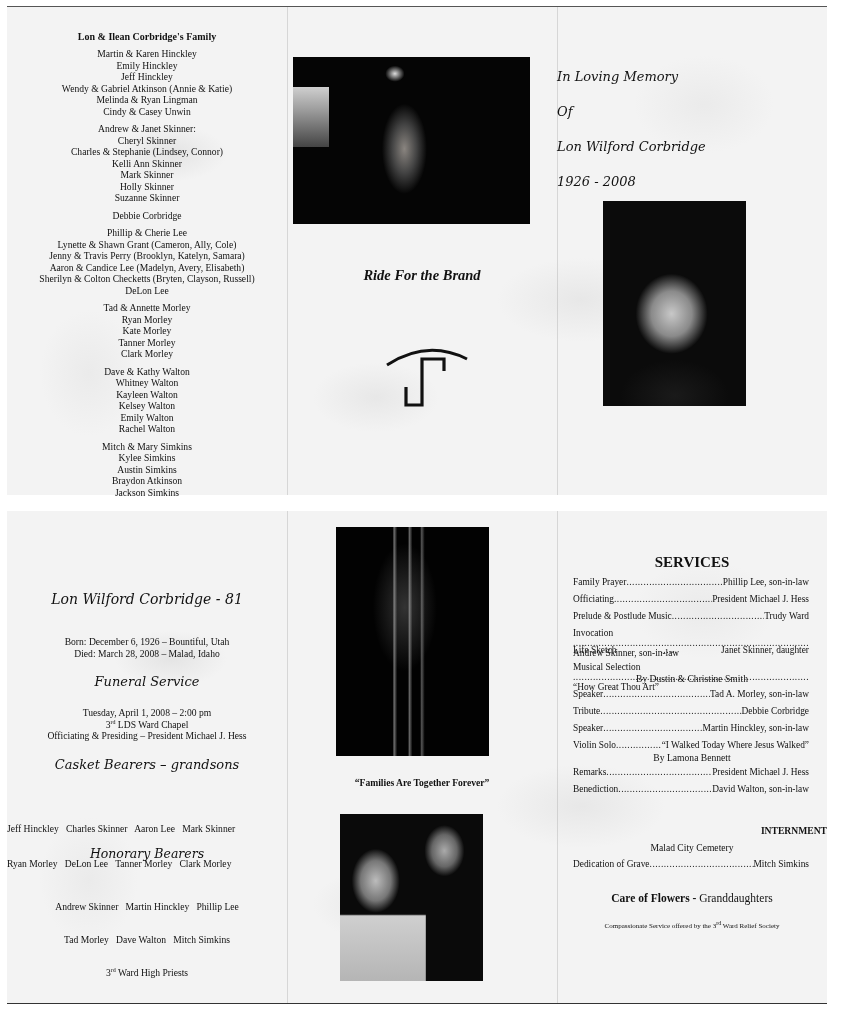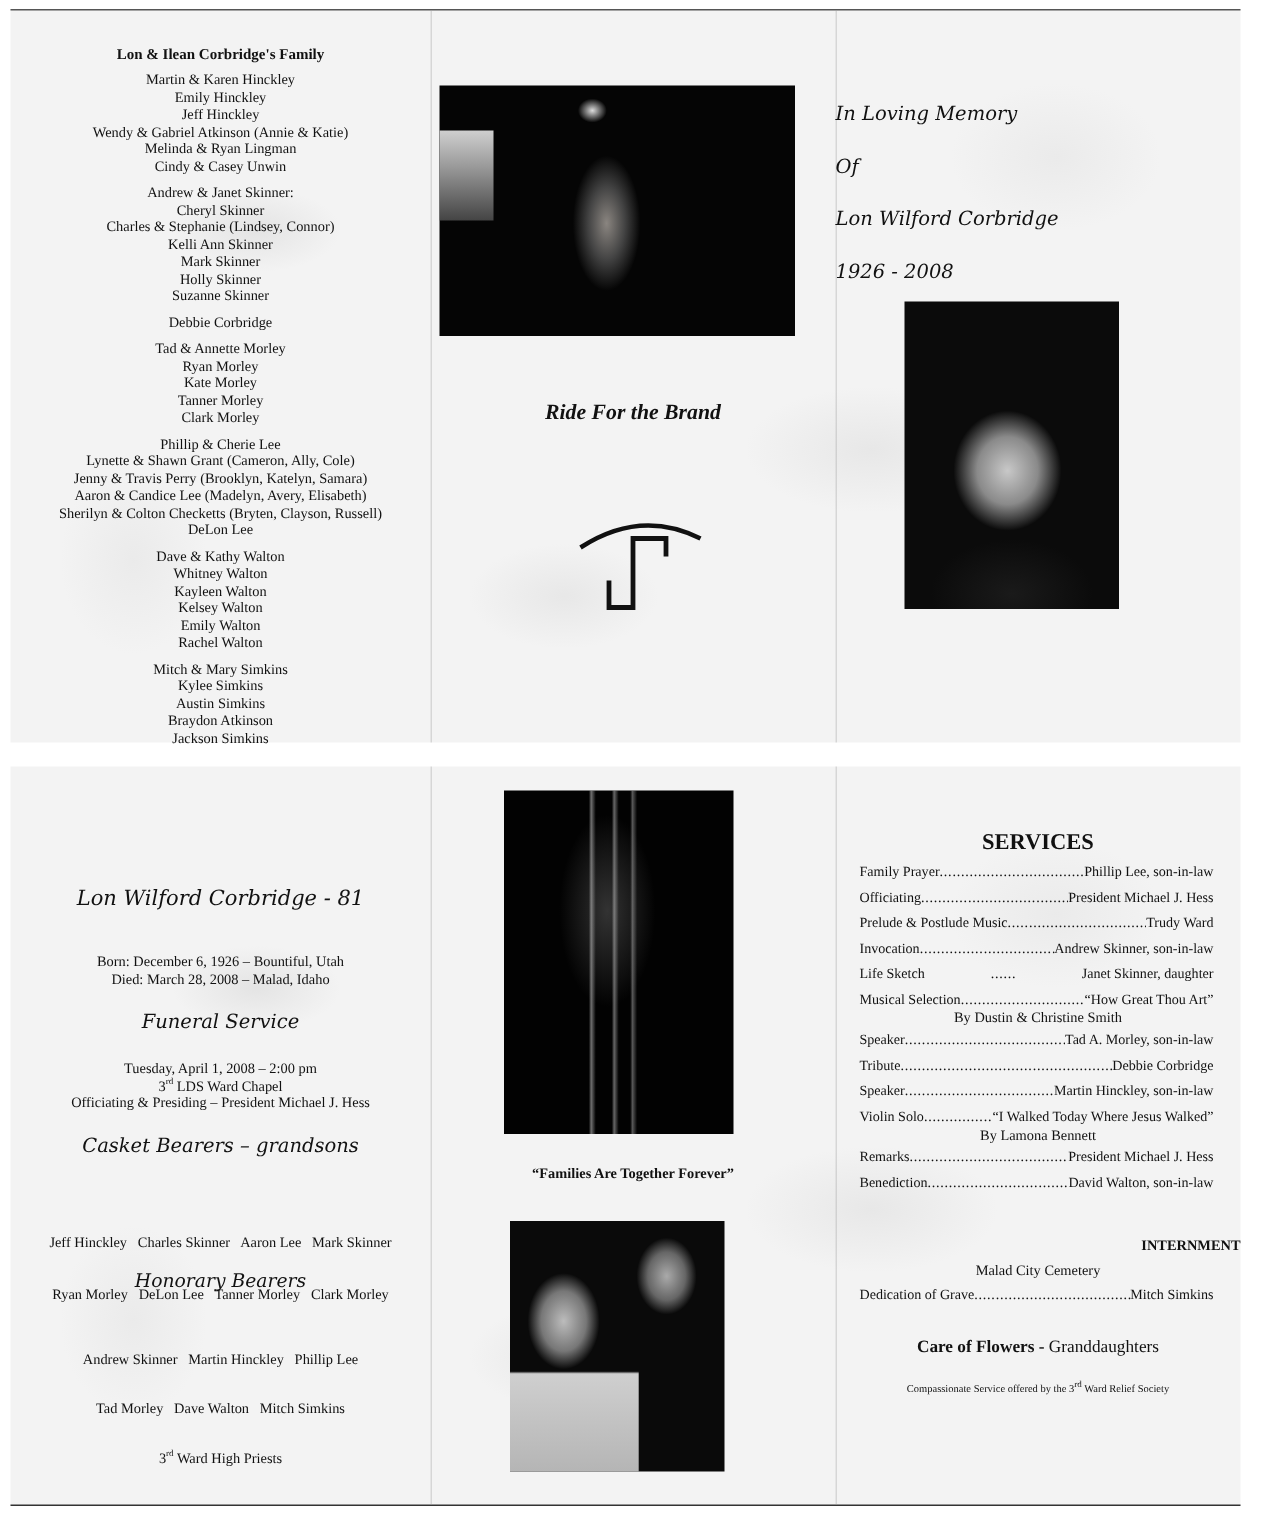--- a/index.html
+++ b/index.html
@@ -120,35 +120,35 @@
           <div>Charles &amp; Stephanie (Lindsey, Connor)</div>
           <div>Kelli Ann Skinner</div>
           <div>Mark Skinner</div>
           <div>Holly Skinner</div>
           <div>Suzanne Skinner</div>
         </div>
         <div class="fam-group">
           <div>Debbie Corbridge</div>
         </div>
         <div class="fam-group">
-          <div>Tad &amp; Annette Morley</div>
-          <div>Ryan Morley</div>
-          <div>Kate Morley</div>
-          <div>Tanner Morley</div>
-          <div>Clark Morley</div>
-        </div>
-        <div class="fam-group">
           <div>Phillip &amp; Cherie Lee</div>
           <div>Lynette &amp; Shawn Grant (Cameron, Ally, Cole)</div>
           <div>Jenny &amp; Travis Perry (Brooklyn, Katelyn, Samara)</div>
           <div>Aaron &amp; Candice Lee (Madelyn, Avery, Elisabeth)</div>
           <div>Sherilyn &amp; Colton Checketts (Bryten, Clayson, Russell)</div>
           <div>DeLon Lee</div>
         </div>
         <div class="fam-group">
+          <div>Tad &amp; Annette Morley</div>
+          <div>Ryan Morley</div>
+          <div>Kate Morley</div>
+          <div>Tanner Morley</div>
+          <div>Clark Morley</div>
+        </div>
+        <div class="fam-group">
           <div>Dave &amp; Kathy Walton</div>
           <div>Whitney Walton</div>
           <div>Kayleen Walton</div>
           <div>Kelsey Walton</div>
           <div>Emily Walton</div>
           <div>Rachel Walton</div>
         </div>
         <div class="fam-group">
           <div>Mitch &amp; Mary Simkins</div>
           <div>Kylee Simkins</div>
@@ -185,21 +185,21 @@
     <div>Born: December 6, 1926 – Bountiful, Utah</div>
     <div>Died: March 28, 2008 – Malad, Idaho</div>
   </div>
   <div class="script fs-title" style="text-align:center">Funeral Service</div>
   <div class="fs-details" style="text-align:center">
     <div>Tuesday, April 1, 2008 – 2:00 pm</div>
     <div><span>3</span><sup>rd</sup><span> LDS Ward Chapel</span></div>
     <div>Officiating &amp; Presiding – President Michael J. Hess</div>
   </div>
   <div class="script cb-title" style="text-align:center">Casket Bearers – grandsons</div>
-  <div class="cb-names" style="text-align:center;white-space:pre">
+  <div class="cb-names" style="white-space:pre">
     <div>Jeff Hinckley   Charles Skinner   Aaron Lee   Mark Skinner</div>
     <div>Ryan Morley   DeLon Lee   Tanner Morley   Clark Morley</div>
   </div>
   <div class="script hb-title" style="text-align:center">Honorary Bearers</div>
   <div class="hb-names" style="text-align:center;white-space:pre">
     <div>Andrew Skinner   Martin Hinckley   Phillip Lee</div>
     <div>Tad Morley   Dave Walton   Mitch Simkins</div>
     <div><span>3</span><sup>rd</sup><span> Ward High Priests</span></div>
   </div>
 
@@ -215,31 +215,31 @@
       <div class="svc" style="top: 83px;">
         <span class="lbl">Officiating</span>
         <span class="dots"></span>
         <span class="val">President Michael J. Hess</span>
       </div>
       <div class="svc" style="top: 100px;">
         <span class="lbl">Prelude &amp; Postlude Music</span>
         <span class="dots"></span>
         <span class="val">Trudy Ward</span>
       </div>
-      <div class="svc" style="top: 117px;">
+      <div class="svc" style="top: 117px; flex-direction: column;">
         <span class="lbl">Invocation</span>
         <span class="dots"></span>
         <span class="val">Andrew Skinner, son-in-law</span>
       </div>
       <div class="svc" style="top: 134px; gap: 44px;">
         <span class="lbl">Life Sketch</span>
         <span class="dots"></span>
         <span class="val">Janet Skinner, daughter</span>
       </div>
-      <div class="svc" style="top: 151px;">
+      <div class="svc" style="top: 151px; flex-direction: column;">
         <span class="lbl">Musical Selection</span>
         <span class="dots"></span>
         <span class="val">“How Great Thou Art”</span>
       </div>
       <div class="svc" style="top: 178px;">
         <span class="lbl">Speaker</span>
         <span class="dots"></span>
         <span class="val">Tad A. Morley, son-in-law</span>
       </div>
       <div class="svc" style="top: 195px;">

